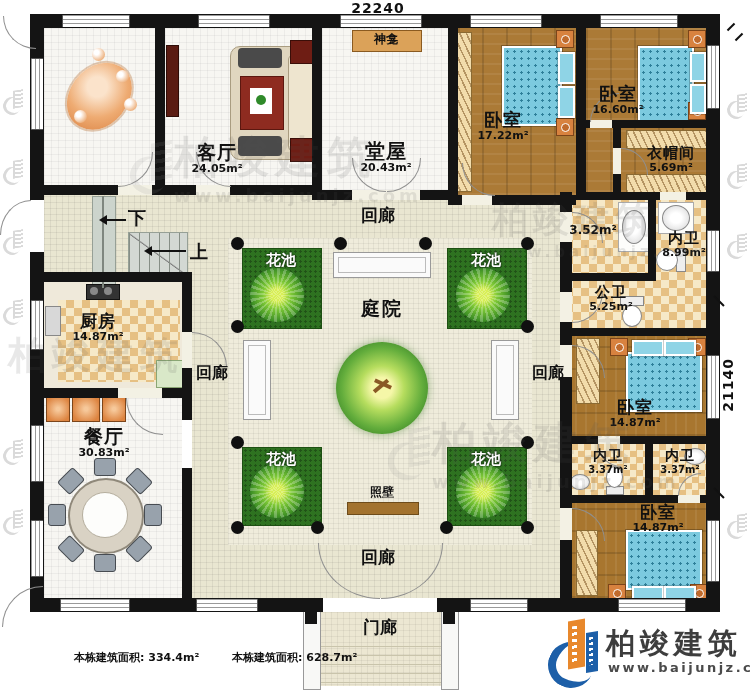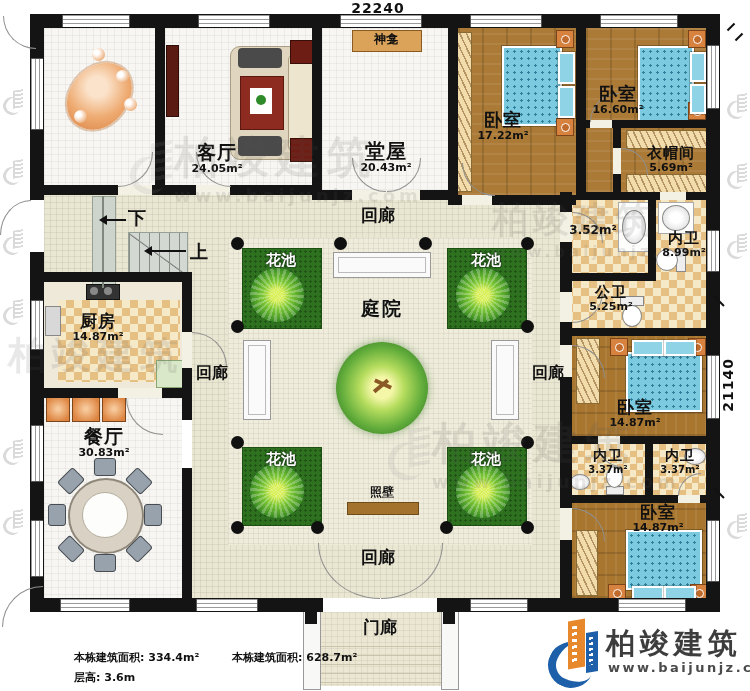--- a/index.html
+++ b/index.html
@@ -392,21 +392,20 @@
   <div class="dim" style="left:343px;top:0px;width:70px;text-align:center">22240</div>
   <div class="dim" style="left:720px;top:358px;writing-mode:vertical-rl;transform:rotate(180deg)">21140</div>
   <div class="tick" style="left:712px;top:300px;transform:rotate(45deg)"></div>
   <div class="tick" style="left:712px;top:492px;transform:rotate(45deg)"></div>
   <div class="tick" style="left:726px;top:26px;transform:rotate(-45deg);width:10px"></div>
   <div class="tick" style="left:734px;top:36px;transform:rotate(-45deg);width:10px"></div>
 
   <div class="stats">
     <div>本栋建筑面积: 334.4m²</div>
     <div>本栋建筑面积: 628.7m²</div>
-    <div>层高: 3.6m</div>
   </div>
 
   <div class="lico">
     <div class="sw"></div>
     <div class="t1"></div>
     <div class="t2"></div>
     <div class="w1"></div>
     <div class="w2"></div>
   </div>
   <div class="logo-name">柏竣建筑</div>

